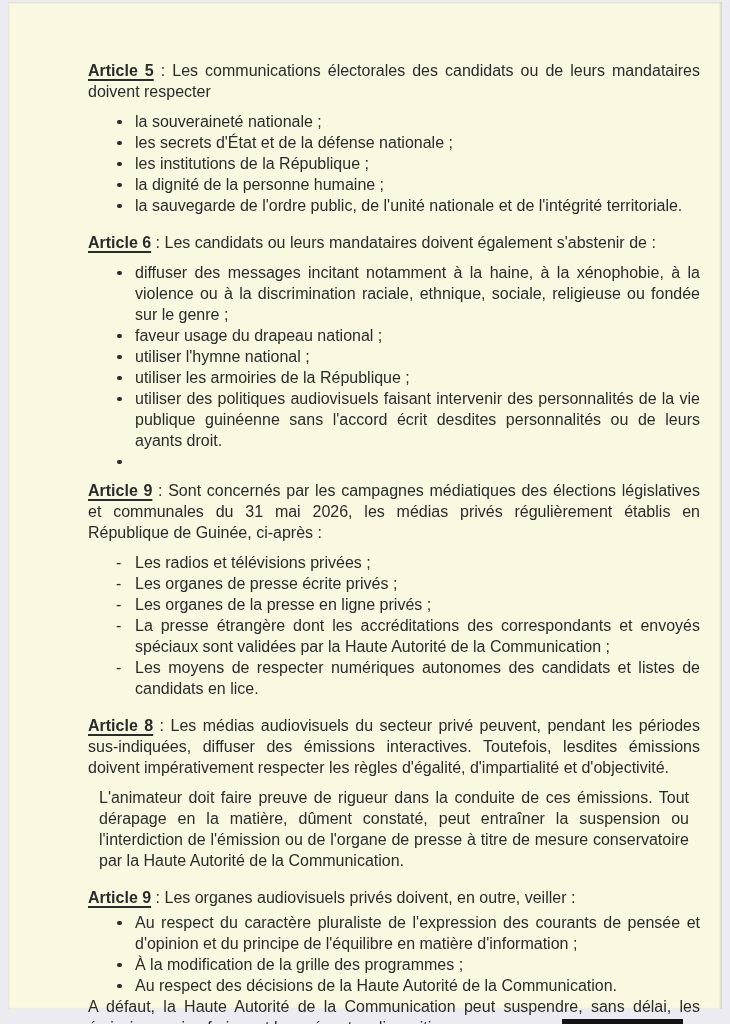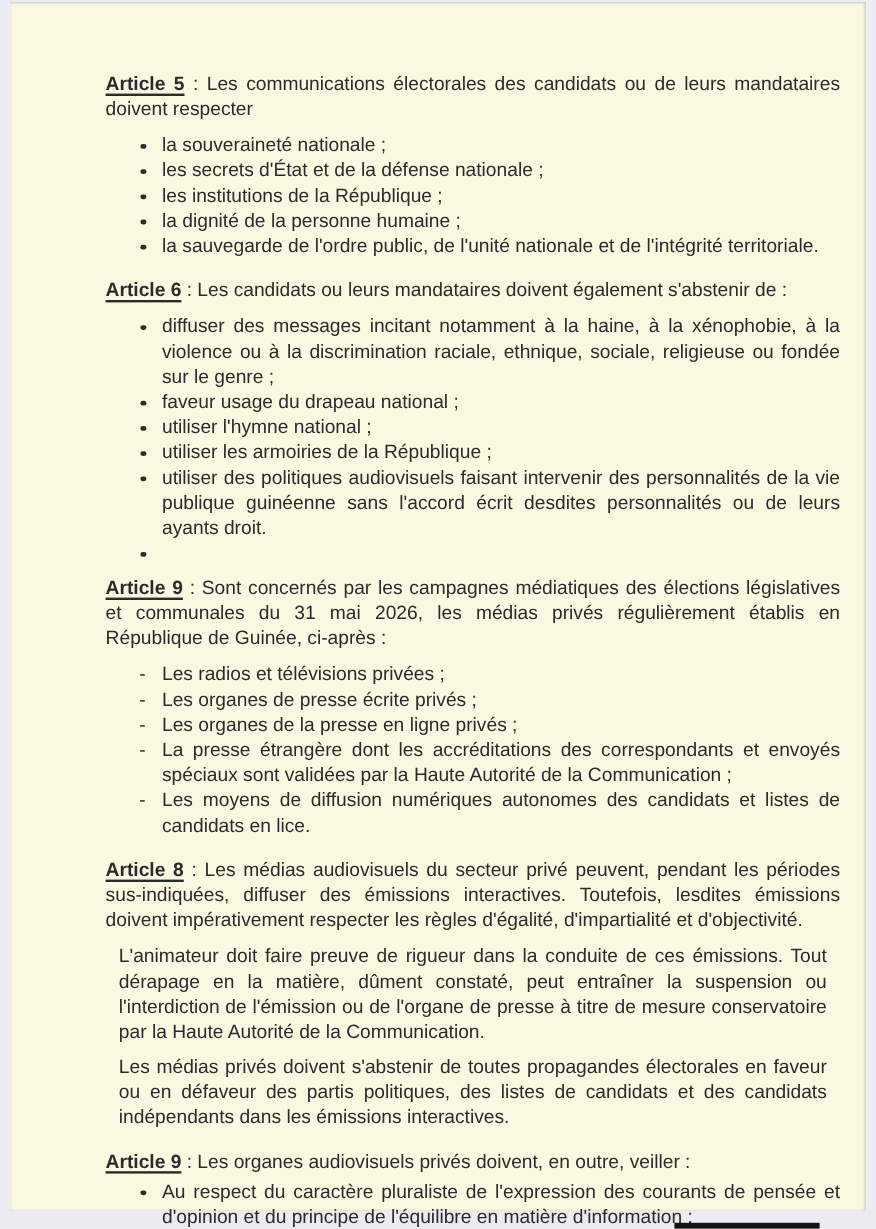--- a/index.html
+++ b/index.html
@@ -94,29 +94,29 @@
     <li>utiliser des politiques audiovisuels faisant intervenir des personnalités de la vie publique guinéenne sans l'accord écrit desdites personnalités ou de leurs ayants droit.</li>
     <li class="empty-item"></li>
   </ul>
 
   <p class="heading-para"><span class="article-label">Article 9</span><span> : Sont concernés par les campagnes médiatiques des élections législatives et communales du 31 mai 2026, les médias privés régulièrement établis en République de Guinée, ci-après :</span></p>
   <ul class="article-list dash-list">
     <li>Les radios et télévisions privées ;</li>
     <li>Les organes de presse écrite privés ;</li>
     <li>Les organes de la presse en ligne privés ;</li>
     <li>La presse étrangère dont les accréditations des correspondants et envoyés spéciaux sont validées par la Haute Autorité de la Communication ;</li>
-    <li>Les moyens de diffusion numériques autonomes des candidats et listes de candidats en lice.</li>
+    <li>Les moyens de respecter numériques autonomes des candidats et listes de candidats en lice.</li>
   </ul>
 
   <p class="heading-para"><span class="article-label">Article 8</span><span> : Les médias audiovisuels du secteur privé peuvent, pendant les périodes sus-indiquées, diffuser des émissions interactives. Toutefois, lesdites émissions doivent impérativement respecter les règles d'égalité, d'impartialité et d'objectivité.</span></p>
   <p class="para">L'animateur doit faire preuve de rigueur dans la conduite de ces émissions. Tout dérapage en la matière, dûment constaté, peut entraîner la suspension ou l'interdiction de l'émission ou de l'organe de presse à titre de mesure conservatoire par la Haute Autorité de la Communication.</p>
-  <p class="para">Les médias privés doivent s'abstenir de toutes propagandes électorales en faveur ou en défaveur des partis politiques, des listes de candidats et des candidats indépendants dans les émissions interactives.</p>
 
   <p class="heading-para a9-spacer"><span class="article-label">Article 9</span><span> : Les organes audiovisuels privés doivent, en outre, veiller :</span></p>
   <ul class="article-list bullet-list">
     <li>Au respect du caractère pluraliste de l'expression des courants de pensée et d'opinion et du principe de l'équilibre en matière d'information ;</li>
+    <li>À la modification de la grille des programmes ;</li>
     <li>Au respect des décisions de la Haute Autorité de la Communication.</li>
   </ul>
   <p class="closing-para">A défaut, la Haute Autorité de la Communication peut suspendre, sans délai, les émissions qui enfreignent les présentes dispositions.</p>
 
 </div>
 
 <div class="artifact-bar"></div>
 
 </body></html>

